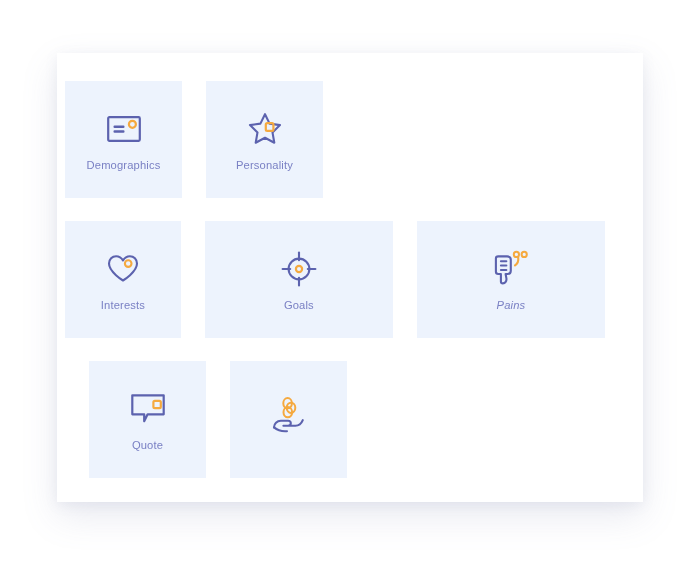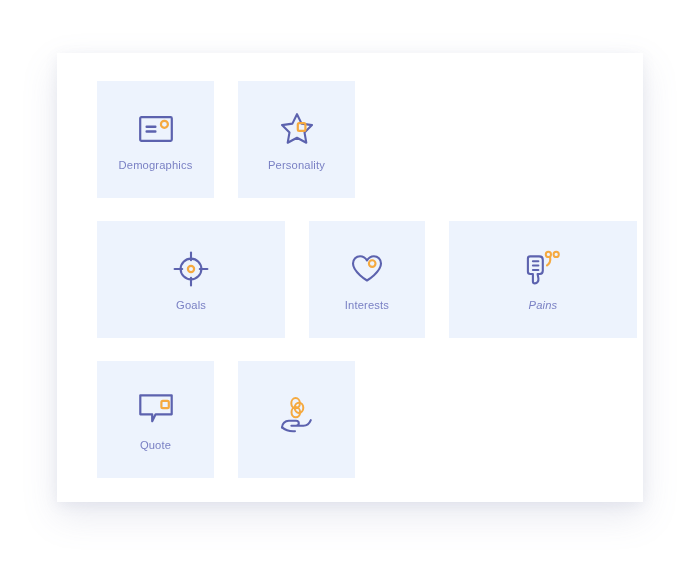--- a/index.html
+++ b/index.html
@@ -29,31 +29,31 @@
     top: 53px;
     width: 586px;
     height: 449px;
     background: #ffffff;
     box-shadow: 0 14px 34px rgba(120, 124, 170, 0.16),
                 0 3px 12px rgba(120, 124, 170, 0.10);
   }
 
   .grid {
     position: absolute;
-    left: 40px;
+    left: 8px;
     top: 28px;
     width: 540px;
   }
 
   .row {
     display: flex;
     gap: 24px;
     margin-bottom: 23px;
   }
-  .row:last-child { margin-bottom: 0; }
+  .row:last-child { margin-bottom: 0; margin-left: 24px; }
 
   .card {
     background: #EDF3FD;
     box-sizing: border-box;
     display: flex;
     flex-direction: column;
     align-items: center;
     justify-content: center;
     width: 117px;
     height: 117px;
@@ -113,44 +113,44 @@
             </svg>
           </div>
           <div class="card-label">Personality</div>
         </div>
 
 
       </div>
 
       <div class="row">
 
+        <div class="card">
+          <div class="icon-wrap">
+            <svg width="32" height="29" viewBox="0 0 32 29">
+              <path d="M16 26.5 C16 26.5 2 18 2 9.6 C2 5.2 5.2 2.2 9.1 2.2
+                       C12.1 2.2 14.6 4 16 6.4 C17.4 4 19.9 2.2 22.9 2.2
+                       C26.8 2.2 30 5.2 30 9.6 C30 18 16 26.5 16 26.5 Z" fill="none" stroke="#5C62AE" stroke-width="2.1" stroke-linejoin="round"></path>
+              <circle cx="21.2" cy="9.6" r="3.3" fill="none" stroke="#F5A93F" stroke-width="2.1"></circle>
+            </svg>
+          </div>
+          <div class="card-label">Interests</div>
+        </div>
+
         <div class="card wide-goals">
           <div class="icon-wrap">
             <svg width="36" height="36" viewBox="0 0 36 36">
               <circle cx="18" cy="18" r="10.4" fill="none" stroke="#5C62AE" stroke-width="2.1"></circle>
               <line x1="18" y1="1.6" x2="18" y2="9.2" stroke="#5C62AE" stroke-width="2.1" stroke-linecap="round"></line>
               <line x1="18" y1="26.8" x2="18" y2="34.4" stroke="#5C62AE" stroke-width="2.1" stroke-linecap="round"></line>
               <line x1="1.6" y1="18" x2="9.2" y2="18" stroke="#5C62AE" stroke-width="2.1" stroke-linecap="round"></line>
               <line x1="26.8" y1="18" x2="34.4" y2="18" stroke="#5C62AE" stroke-width="2.1" stroke-linecap="round"></line>
               <circle cx="18" cy="18" r="3.1" fill="none" stroke="#F5A93F" stroke-width="2.2"></circle>
             </svg>
           </div>
           <div class="card-label">Goals</div>
-        </div>
-
-        <div class="card">
-          <div class="icon-wrap">
-            <svg width="32" height="29" viewBox="0 0 32 29">
-              <path d="M16 26.5 C16 26.5 2 18 2 9.6 C2 5.2 5.2 2.2 9.1 2.2
-                       C12.1 2.2 14.6 4 16 6.4 C17.4 4 19.9 2.2 22.9 2.2
-                       C26.8 2.2 30 5.2 30 9.6 C30 18 16 26.5 16 26.5 Z" fill="none" stroke="#5C62AE" stroke-width="2.1" stroke-linejoin="round"></path>
-              <circle cx="21.2" cy="9.6" r="3.3" fill="none" stroke="#F5A93F" stroke-width="2.1"></circle>
-            </svg>
-          </div>
-          <div class="card-label">Interests</div>
         </div>
 
         <div class="card wide-pains">
           <div class="icon-wrap">
             <svg width="34" height="36" viewBox="0 0 34 36">
               <path d="M4.2 5.4 L13.2 5.4 C15.4 5.4 16.8 6.8 16.8 8.8 L16.8 19.8
                        C16.8 21.6 15.6 23 13.8 23 L11.6 23 L12.4 27.4
                        C12.8 30.1 11.2 32.4 8.9 32.4 C7.7 32.4 6.9 31.7 6.9 30.4
                        L6.9 23 L4.2 23 C2.8 23 1.9 22.1 1.9 20.8 L1.9 7.6
                        C1.9 6.3 2.8 5.4 4.2 5.4 Z" fill="none" stroke="#5C62AE" stroke-width="2.1" stroke-linejoin="round"></path>

